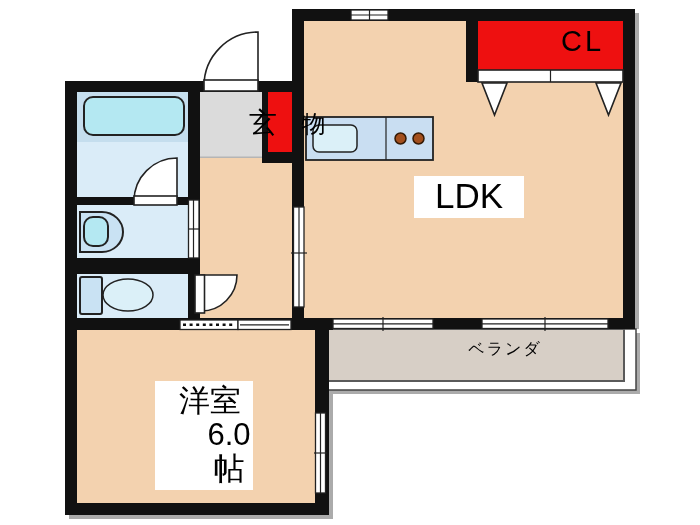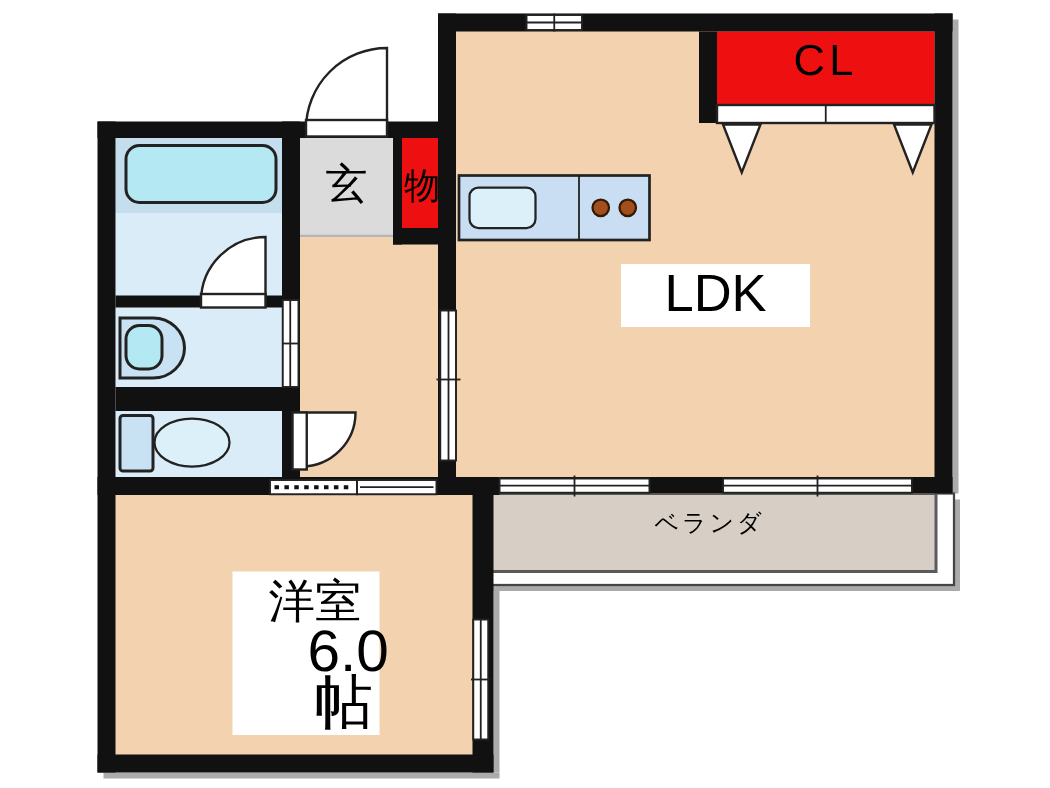--- a/index.html
+++ b/index.html
@@ -22,32 +22,32 @@
   .burner{fill:var(--burner);stroke:#331a06;stroke-width:1.5}
   .ver{fill:var(--veranda);stroke:#5a5a5a;stroke-width:2}
   .verouter{fill:#ffffff;stroke:#444;stroke-width:1.5}
   .door{fill:#ffffff;stroke:var(--outline);stroke-width:1.6}
   .win{fill:#ffffff;stroke:var(--outline);stroke-width:1.3}
   .sline{stroke:var(--outline);stroke-width:1.2;fill:none}
   .dash{stroke:#111;stroke-width:2.6;fill:none;stroke-dasharray:3 3.6}
   .shadow{fill:var(--shadow)}
   .step{fill:#b5b5b5}
   
-  .label{position:absolute;color:#000;text-align:center;white-space:nowrap;}
+  .label{position:absolute;color:#000;text-align:center;white-space:nowrap;margin-left:32px;}
   .lbl-entrance{left:200px;top:104px;width:62px;font-size:28px;}
   .lbl-storage{left:266px;top:108px;width:31px;font-size:24px;}
   .lbl-closet{left:478px;top:25px;width:145px;font-size:29px;letter-spacing:3px;}
   .lbl-veranda{left:322px;top:339px;width:302px;font-size:16px;letter-spacing:2px;}
   .roombox{position:absolute;background:#fff;text-align:center;color:#000;}
-  .box-ldk{left:414px;top:176px;width:126px;padding:2px 0 4px 0;}
+  .box-ldk{left:414px;top:176px;width:110px;padding:2px 0 4px 0;}
   .box-ldk .l1{font-size:35px;line-height:36px;}
   .box-ldk .l2{font-size:29px;line-height:31px;}
   .box-western{left:155px;top:381px;width:86px;padding:2px 0 4px 12px;}
   .box-western .l1{font-size:31px;line-height:35px;}
-  .box-western .l2{font-size:39px;line-height:34px;margin-left:38px;}
+  .box-western .l2{font-size:31px;line-height:34px;margin-left:38px;}
 </style>
 </head>
 <body>
 
 <div class="stage">
   <svg width="700" height="525" viewBox="0 0 700 525">
 
     <g>
       <rect class="shadow" x="635" y="13" width="4" height="316"></rect>
       <rect class="shadow" x="636" y="333" width="4" height="58"></rect>

